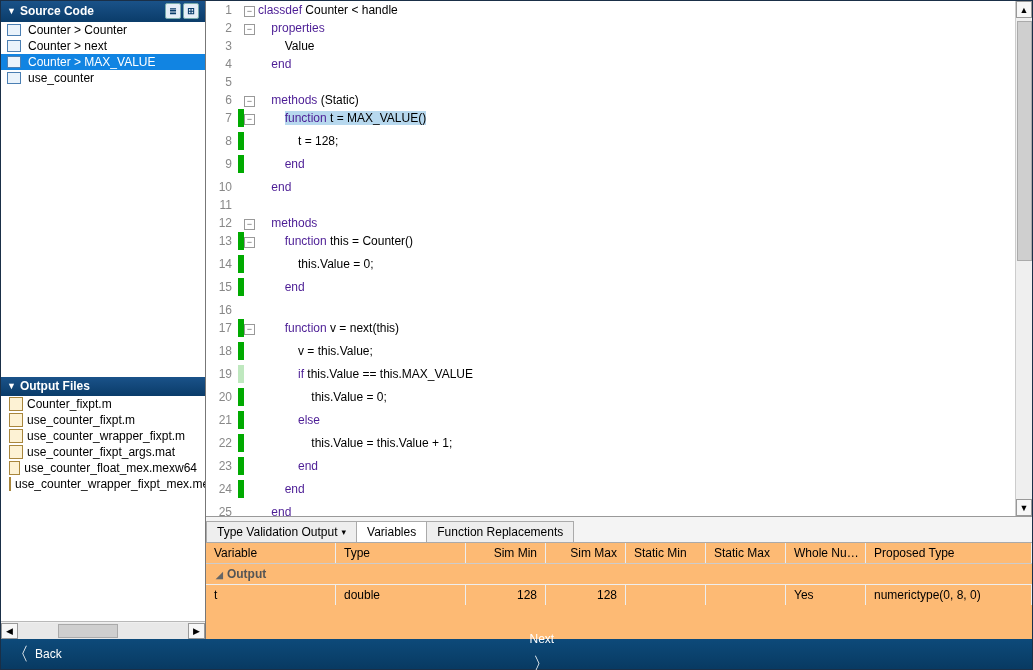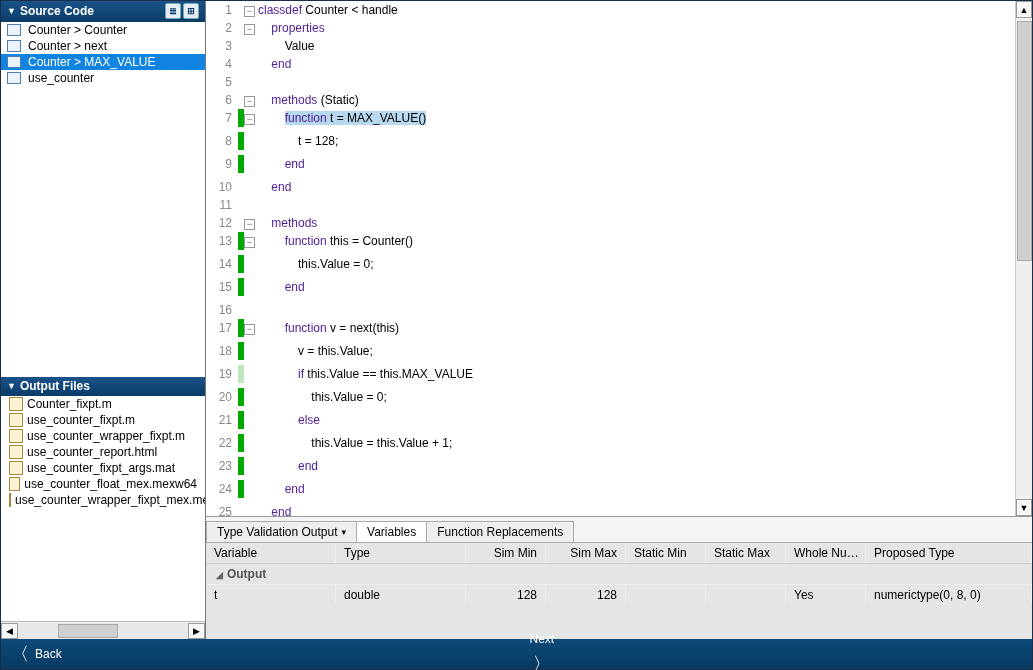--- a/index.html
+++ b/index.html
@@ -32,21 +32,21 @@
 .mark-green { background:#0a0; width:6px; height:18px; display:inline-block; }
 .mark-lgreen { background:#bfe8bf; width:6px; height:18px; display:inline-block; }
 .code { flex:1; white-space: pre; }
 .kw { color: #4c1d95; }
 .hl { background: #b7d8ee; }
 .fold { display:inline-block;width:11px;height:11px;border:1px solid #999;line-height:9px;text-align:center;font-size:9px;color:#666;margin-top:3px;}
 .vscroll { width:17px; background:#efefef; border-left:1px solid #ccc; position:relative;}
 .vscroll .btn{height:17px;border:1px solid #999;background:#f7f7f7;display:flex;align-items:center;justify-content:center;font-size:9px;}
 .vscroll .thumb{position:absolute;top:20px;left:1px;width:15px;height:240px;background:#cfcfcf;border:1px solid #aaa;}
 
-.bottom-panel { border-top: 1px solid #999; background: #e5e5e5; display:flex; flex-direction:column; }
+.bottom-panel { border-top: 1px solid #999; background: #fdba74; display:flex; flex-direction:column; }
 .tabs { display:flex; border-bottom:1px solid #aaa; background:#f4f4f4; }
 .tab { padding: 3px 10px; border:1px solid #aaa; border-bottom:none; background:#eee; margin-top:4px; margin-right:-1px; cursor:pointer; display:flex; align-items:center; gap:4px;}
 .tab.active { background:#fff; font-weight:400; }
 .table { display:flex; flex-direction:column; }
 .thead, .trow { display:flex; }
 .thead { border-bottom:1px solid #ccc; }
 .th, .td { padding: 3px 8px; border-right:1px solid #eee; overflow:hidden; white-space:nowrap; }
 .col-var{width:130px;} .col-type{width:130px;} .col-smin{width:80px;text-align:right;} .col-smax{width:80px;text-align:right;} .col-stmin{width:80px;} .col-stmax{width:80px;} .col-wn{width:80px;} .col-pt{flex:1;}
 .grp { font-weight:600; color:#555; padding:3px 10px; border-bottom:1px solid #eee;}
 .grp .tri2{font-size:9px;margin-right:4px;color:#666;}
@@ -98,24 +98,20 @@
             <span class="oicon"></span>
             <span>Counter_fixpt.m</span>
           </div>
           <div class="out-item">
             <span class="oicon"></span>
             <span>use_counter_fixpt.m</span>
           </div>
           <div class="out-item">
             <span class="oicon"></span>
             <span>use_counter_wrapper_fixpt.m</span>
-          </div>
-          <div class="out-item">
-            <span class="oicon"></span>
-            <span>use_counter_report.html</span>
           </div>
           <div class="out-item">
             <span class="oicon"></span>
             <span>use_counter_fixpt_args.mat</span>
           </div>
           <div class="out-item">
             <span class="oicon"></span>
             <span>use_counter_float_mex.mexw64</span>
           </div>
           <div class="out-item">

